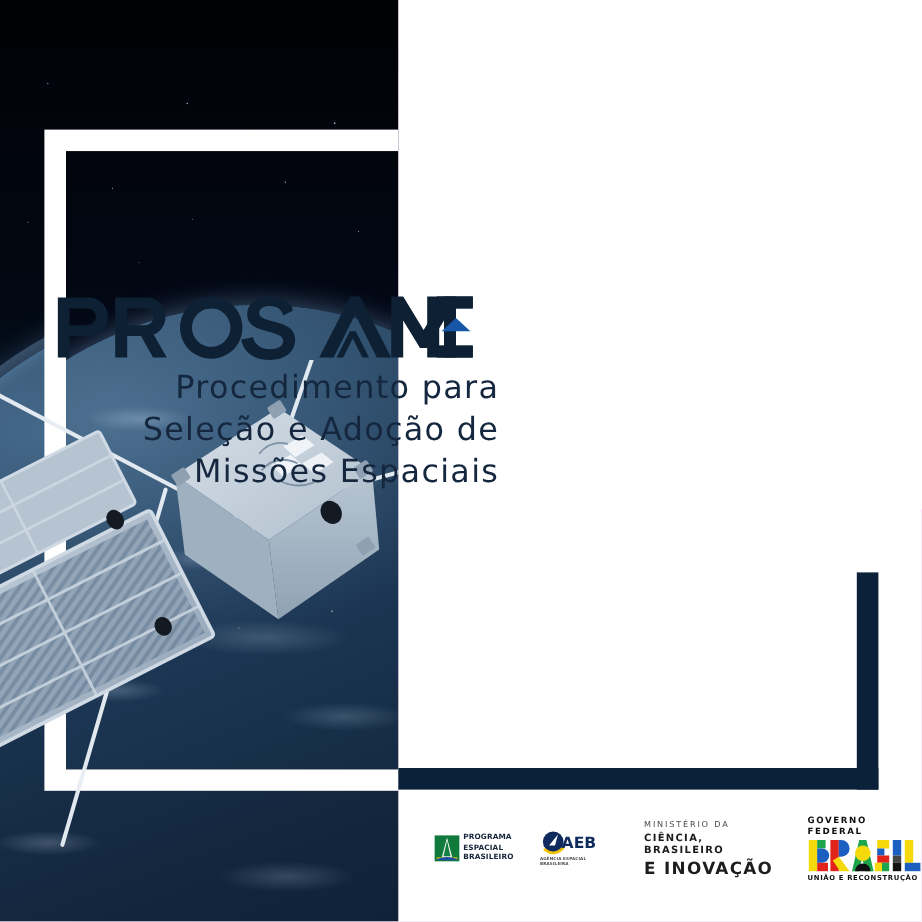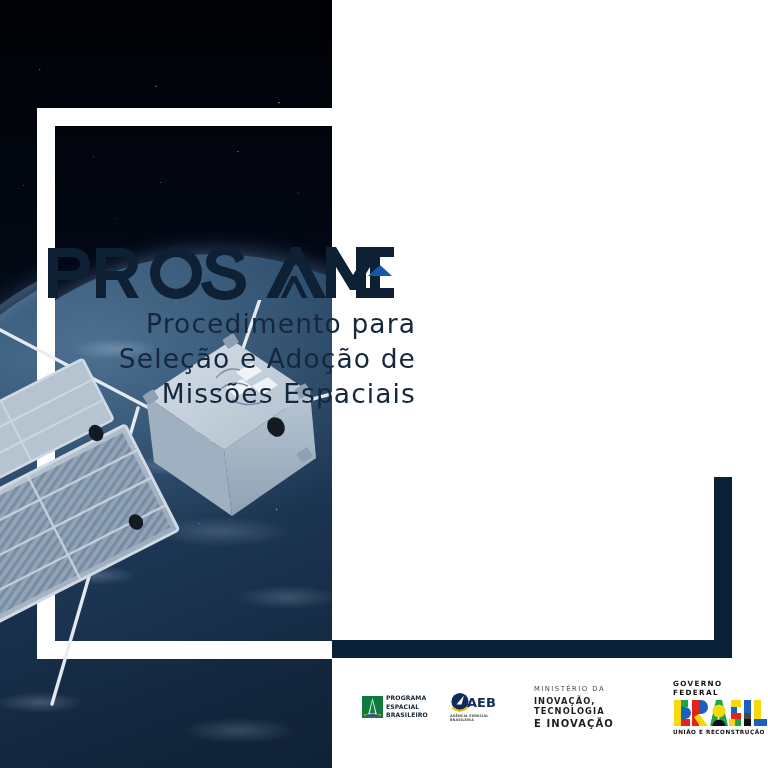--- a/index.html
+++ b/index.html
@@ -248,21 +248,21 @@
   }
 
   
   .ministry {
     margin-left: 26px;
     font-family: "DejaVu Sans", "Liberation Sans", sans-serif;
     color: #2a2a2a;
   }
   .ministry .l1 { font-size: 6.8px; letter-spacing: 1.5px; font-weight: 500; color:#4a4a4a; }
   .ministry .l2 { font-size: 8.3px; letter-spacing: 1.1px; font-weight: bold; margin-top: 2.5px; color:#1d1d1d;}
-  .ministry .l3 { font-size: 10px; letter-spacing: 1.1px; font-weight: bold; margin-top: 2.5px; color:#1d1d1d;}
+  .ministry .l3 { font-size: 14px; letter-spacing: 1.1px; font-weight: bold; margin-top: 2.5px; color:#1d1d1d;}
 
   
   .gov { margin-left: 22px; display: flex; flex-direction: column; align-items: flex-start; }
   .gov-top {
     font-family: "DejaVu Sans", "Liberation Sans", sans-serif;
     font-size: 7.2px; font-weight: bold; letter-spacing: 1.35px; color: #101010;
     margin-bottom: 2px;
   }
   .gov-mark { width: 95px; height: 28px; display:block; }
   .gov-bottom {
@@ -444,21 +444,21 @@
           <path d="M6.5 12.5 L14 3.5 L11.5 12.5 Z" fill="#ffffff"></path>
           <g fill="#0f2a5c" font-family="DejaVu Sans, sans-serif" font-weight="bold" font-size="13">
             <text x="17" y="15">AEB</text>
           </g>
         </svg>
         <div class="aeb-sub">AGÊNCIA ESPACIAL BRASILEIRA</div>
       </div>
 
       <div class="ministry">
         <div class="l1">MINISTÉRIO DA</div>
-        <div class="l2">INOVAÇÃO, TECNOLOGIA</div>
+        <div class="l2">CIÊNCIA, BRASILEIRO</div>
         <div class="l3">E INOVAÇÃO</div>
       </div>
 
       <div class="gov">
         <div class="gov-top">GOVERNO FEDERAL</div>
         <svg class="gov-mark" viewBox="0 0 95 28" aria-label="BRASIL">
 
           <rect x="1" y="1" width="7" height="26" fill="#f5d90a"></rect>
           <rect x="8" y="1" width="7" height="7" fill="#1ca54a"></rect>
           <path d="M8 8 h4 a6 6 0 0 1 0 12 h-4 z" fill="#1b5fc1"></path>

